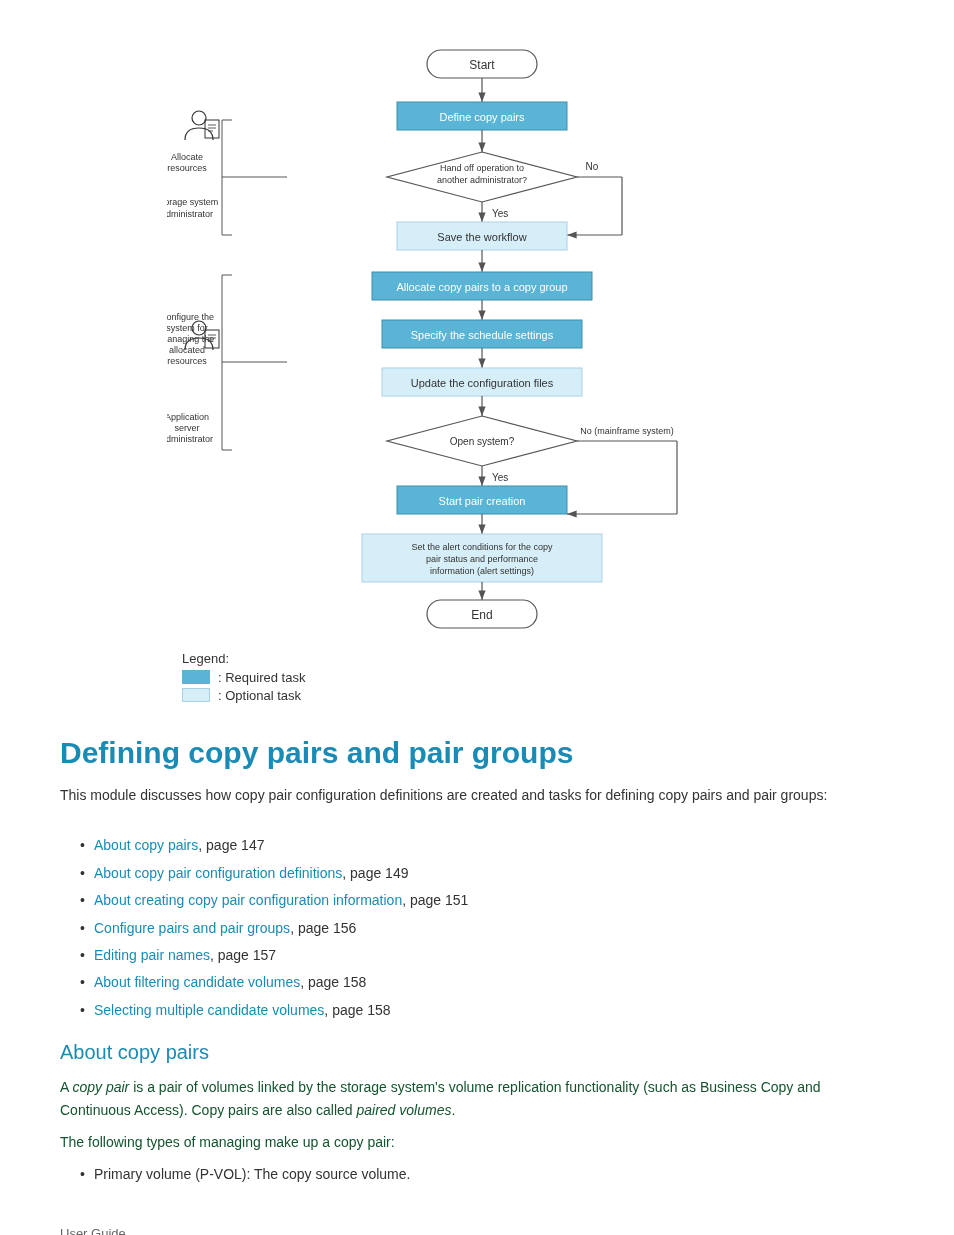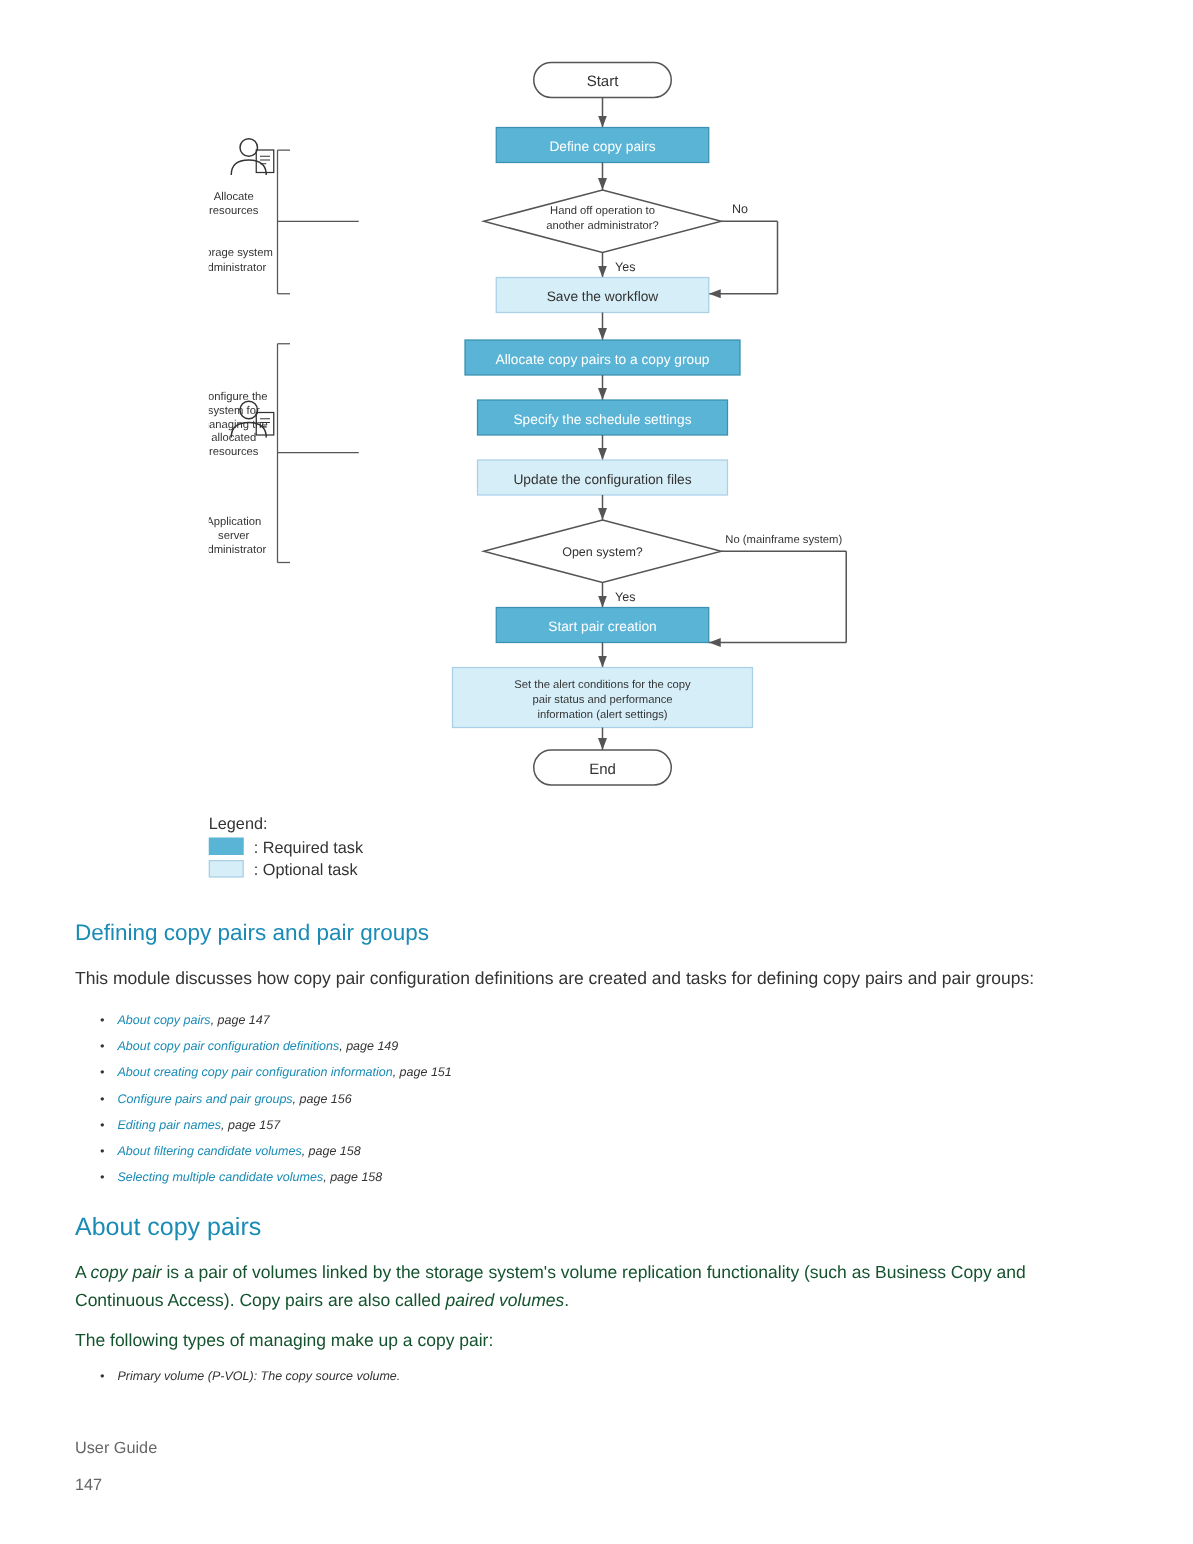--- a/index.html
+++ b/index.html
@@ -27,47 +27,46 @@
     }
 
     svg.flowchart {
       width: 620px;
       height: 620px;
     }
 
     
     .section-title {
       color: #1a8bb5;
-      font-size: 18px;
-      font-weight: normal;
+      font-size: 30px;
+      font-weight: bold;
       margin-bottom: 14px;
       margin-top: 10px;
       border-bottom: none;
     }
 
     .section-intro {
       font-size: 14px;
       line-height: 1.6;
-      margin-bottom: 16px;
+      margin-bottom: 28px;
       color: #333;
     }
 
     .bullet-list {
       list-style: none;
       margin-left: 20px;
       margin-bottom: 20px;
     }
 
     .bullet-list li {
       position: relative;
       padding-left: 14px;
       margin-bottom: 5px;
-      font-size: 10px;
+      font-size: 14px;
       line-height: 1.6;
-      font-style: italic;
     }
 
     .bullet-list li::before {
       content: "•";
       position: absolute;
       left: 0;
       color: #333;
     }
 
     .bullet-list li a {
@@ -96,20 +95,21 @@
     }
 
     .body-text em {
       font-style: italic;
     }
 
     
     .legend-area {
       margin-top: 8px;
       font-size: 13px;
+      margin-left: 15px;
     }
 
     .legend-title {
       font-size: 13px;
       margin-bottom: 4px;
     }
 
     .legend-item {
       display: flex;
       margin-bottom: 3px;

